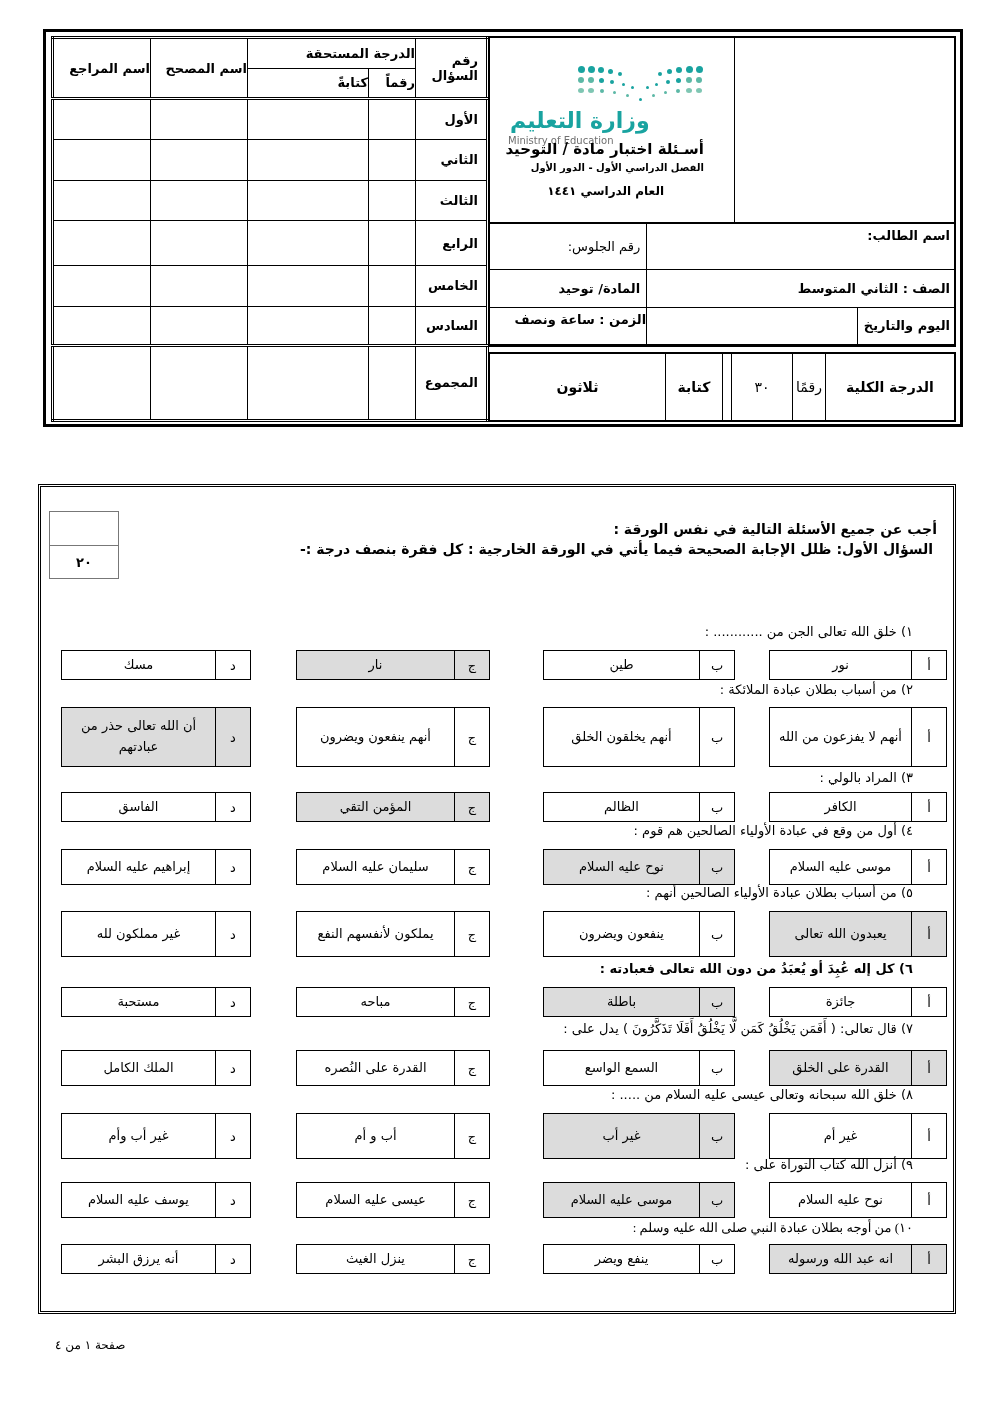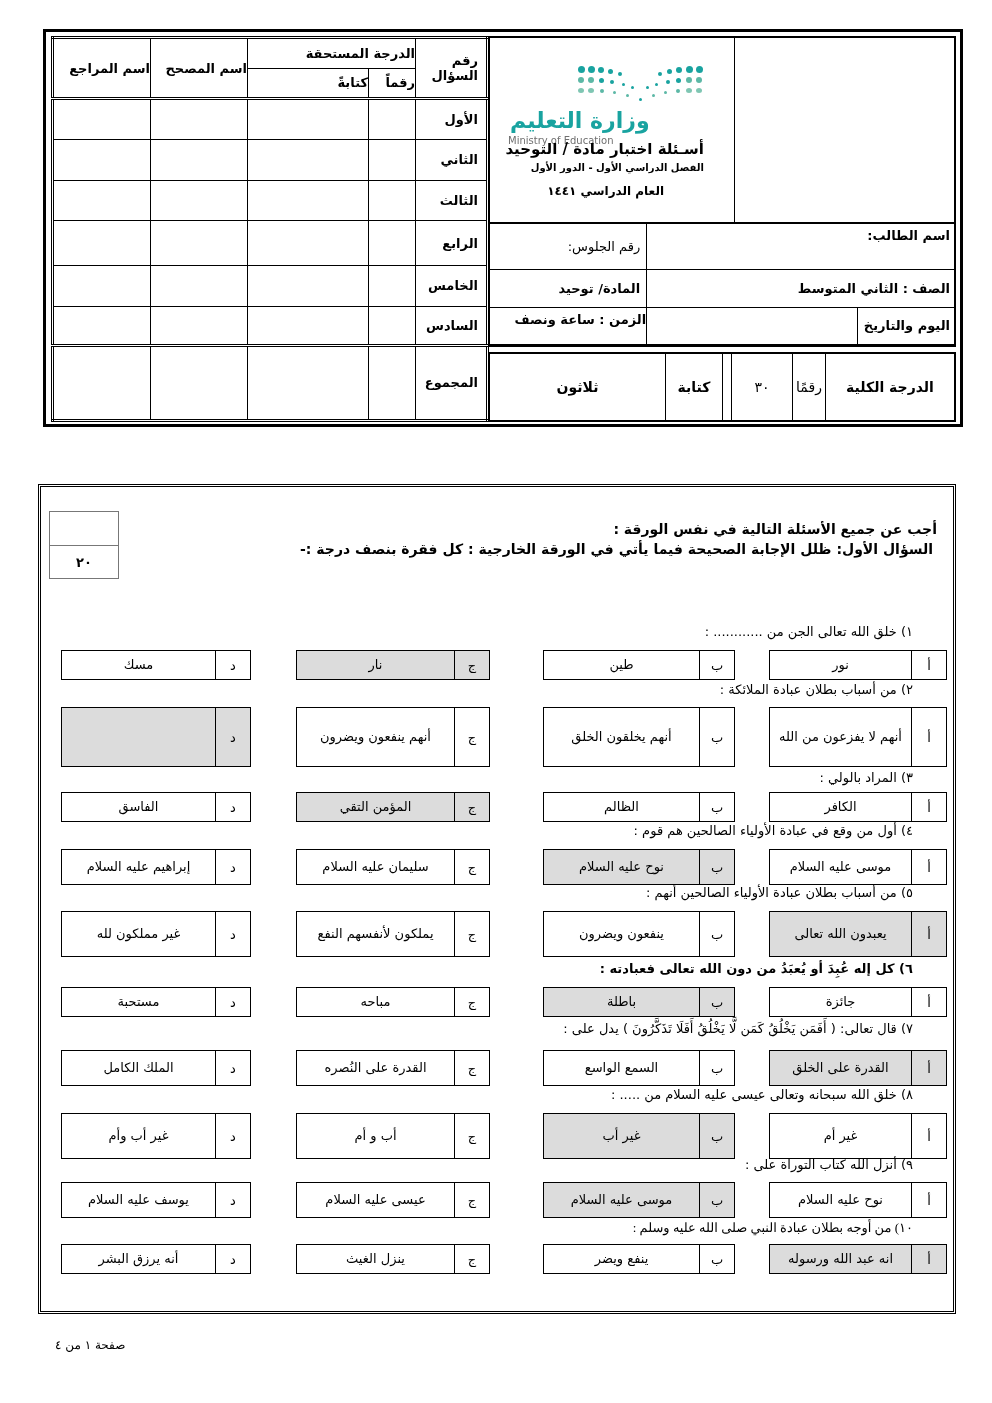--- a/index.html
+++ b/index.html
@@ -227,20 +227,21 @@
       <div class="opt" style="left: 502px; width: 192px; top: 220px; height: 60px;">
         <div class="letter">ب</div>
         <div class="txt">أنهم يخلقون الخلق</div>
       </div>
       <div class="opt" style="left: 255px; width: 194px; top: 220px; height: 60px;">
         <div class="letter">ج</div>
         <div class="txt">أنهم ينفعون ويضرون</div>
       </div>
       <div class="opt sel" style="left: 20px; width: 190px; top: 220px; height: 60px;">
         <div class="letter">د</div>
+        <div class="txt">أن الله تعالى حذر من عبادتهم</div>
       </div>
       <div class="q-text" style="top: 283px;">٣)  المراد بالولي :</div>
       <div class="opt" style="left: 728px; width: 178px; top: 305px; height: 30px;">
         <div class="letter">أ</div>
         <div class="txt">الكافر</div>
       </div>
       <div class="opt" style="left: 502px; width: 192px; top: 305px; height: 30px;">
         <div class="letter">ب</div>
         <div class="txt">الظالم</div>
       </div>

